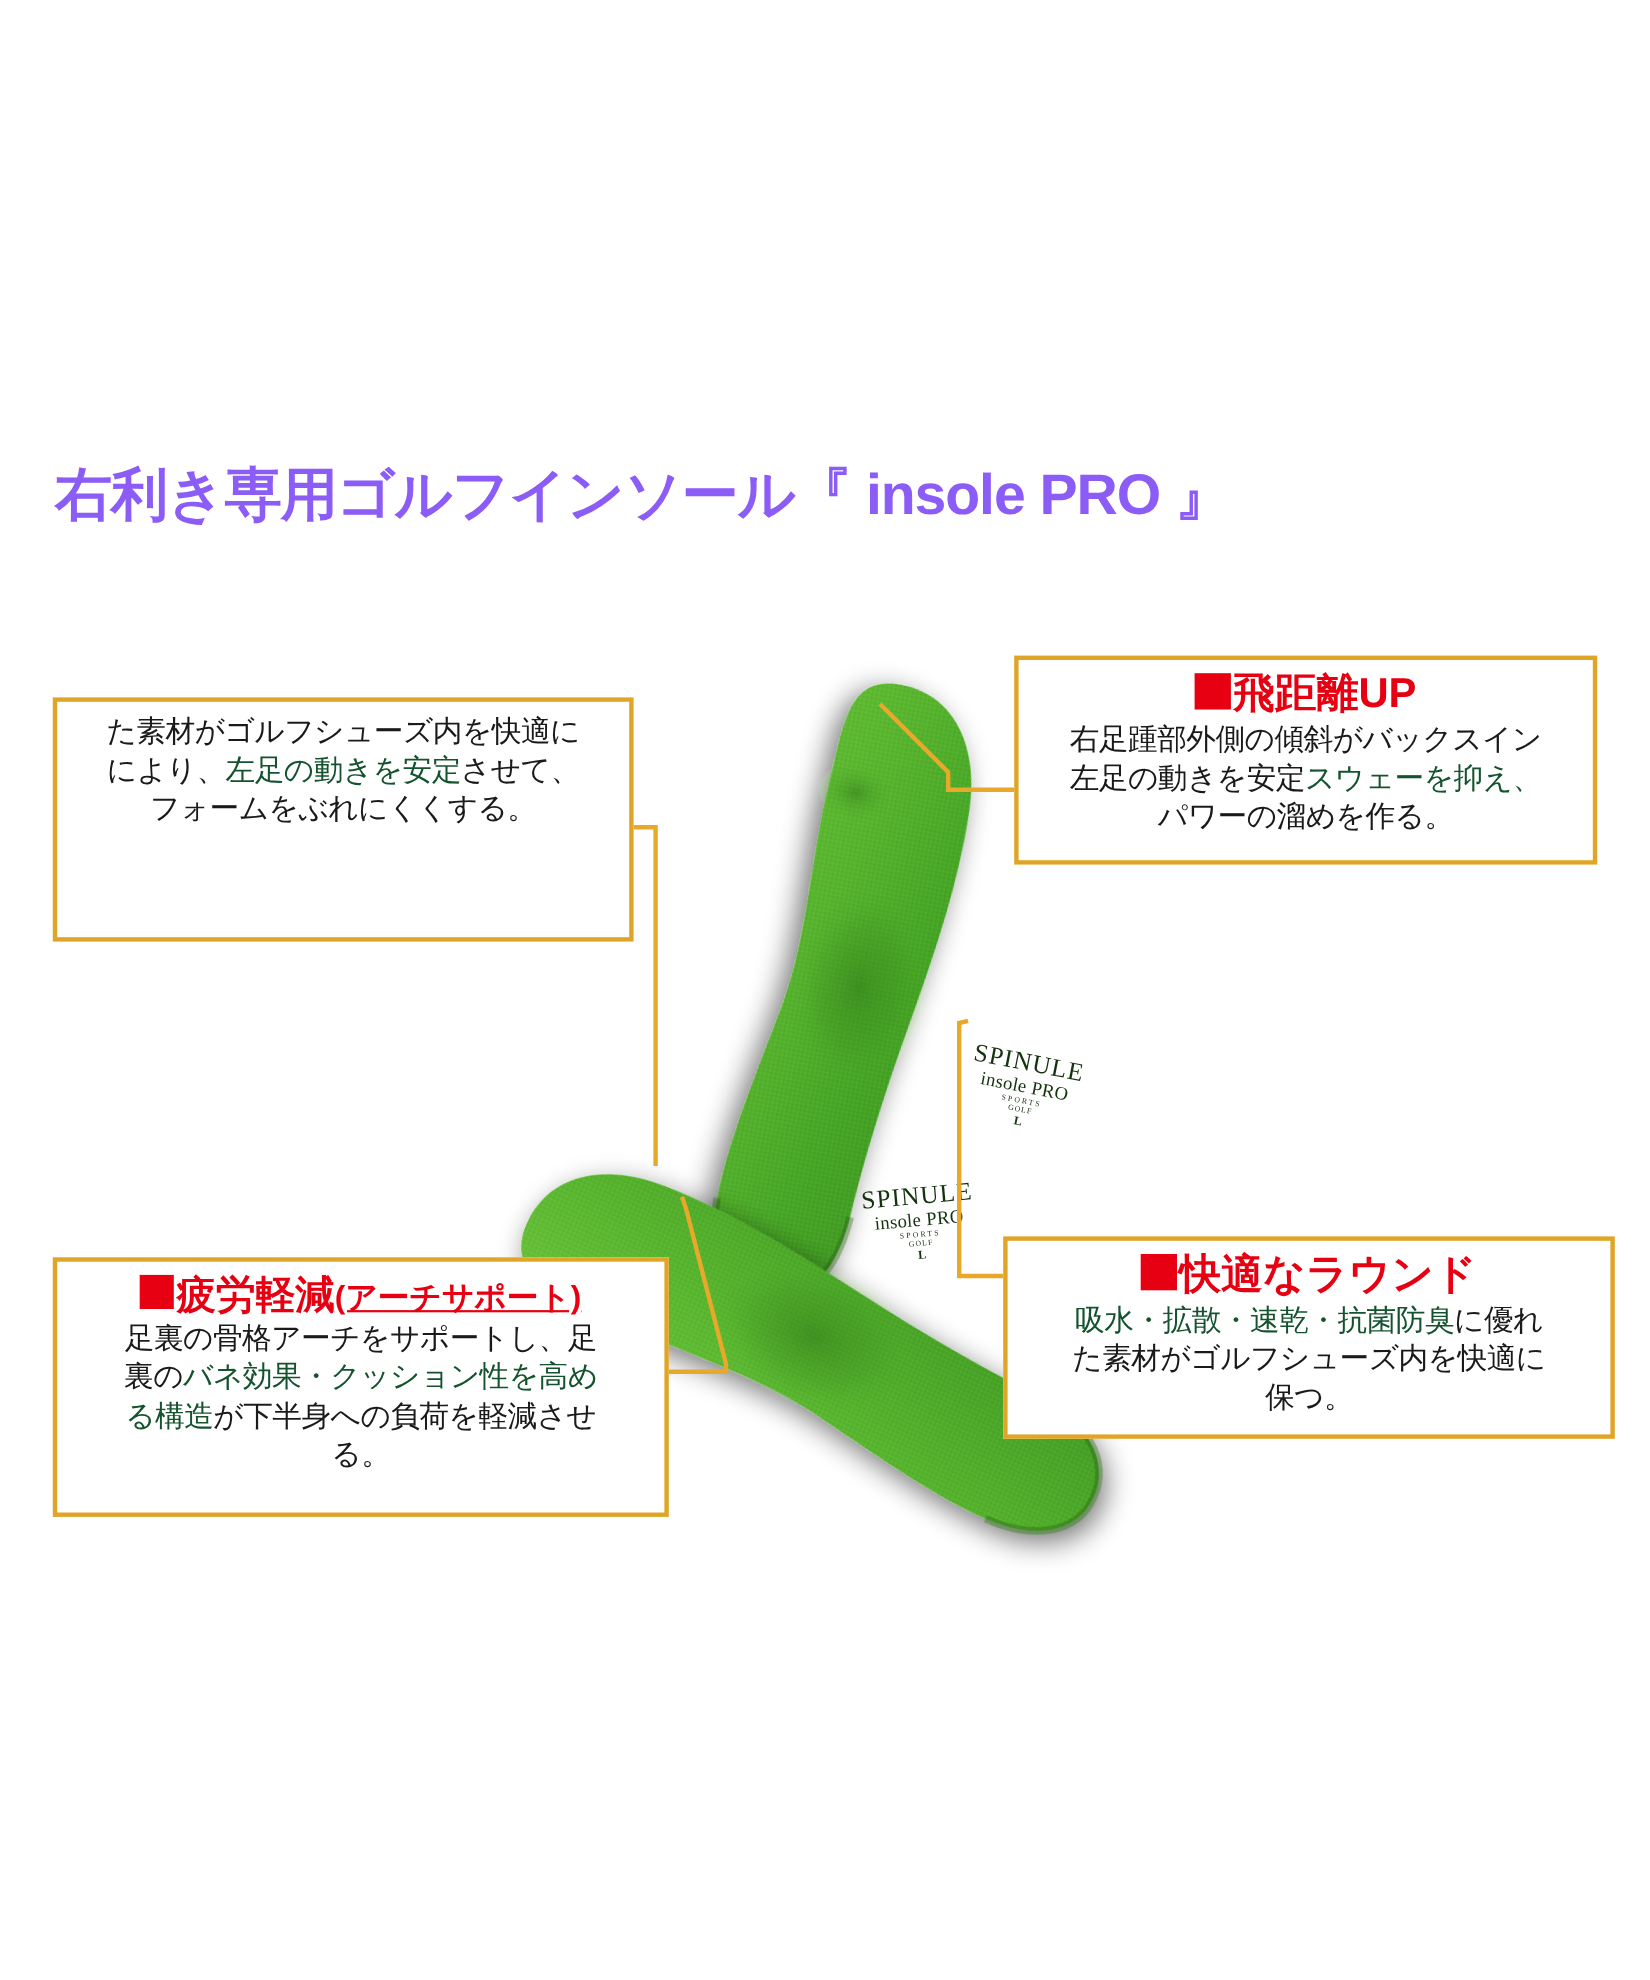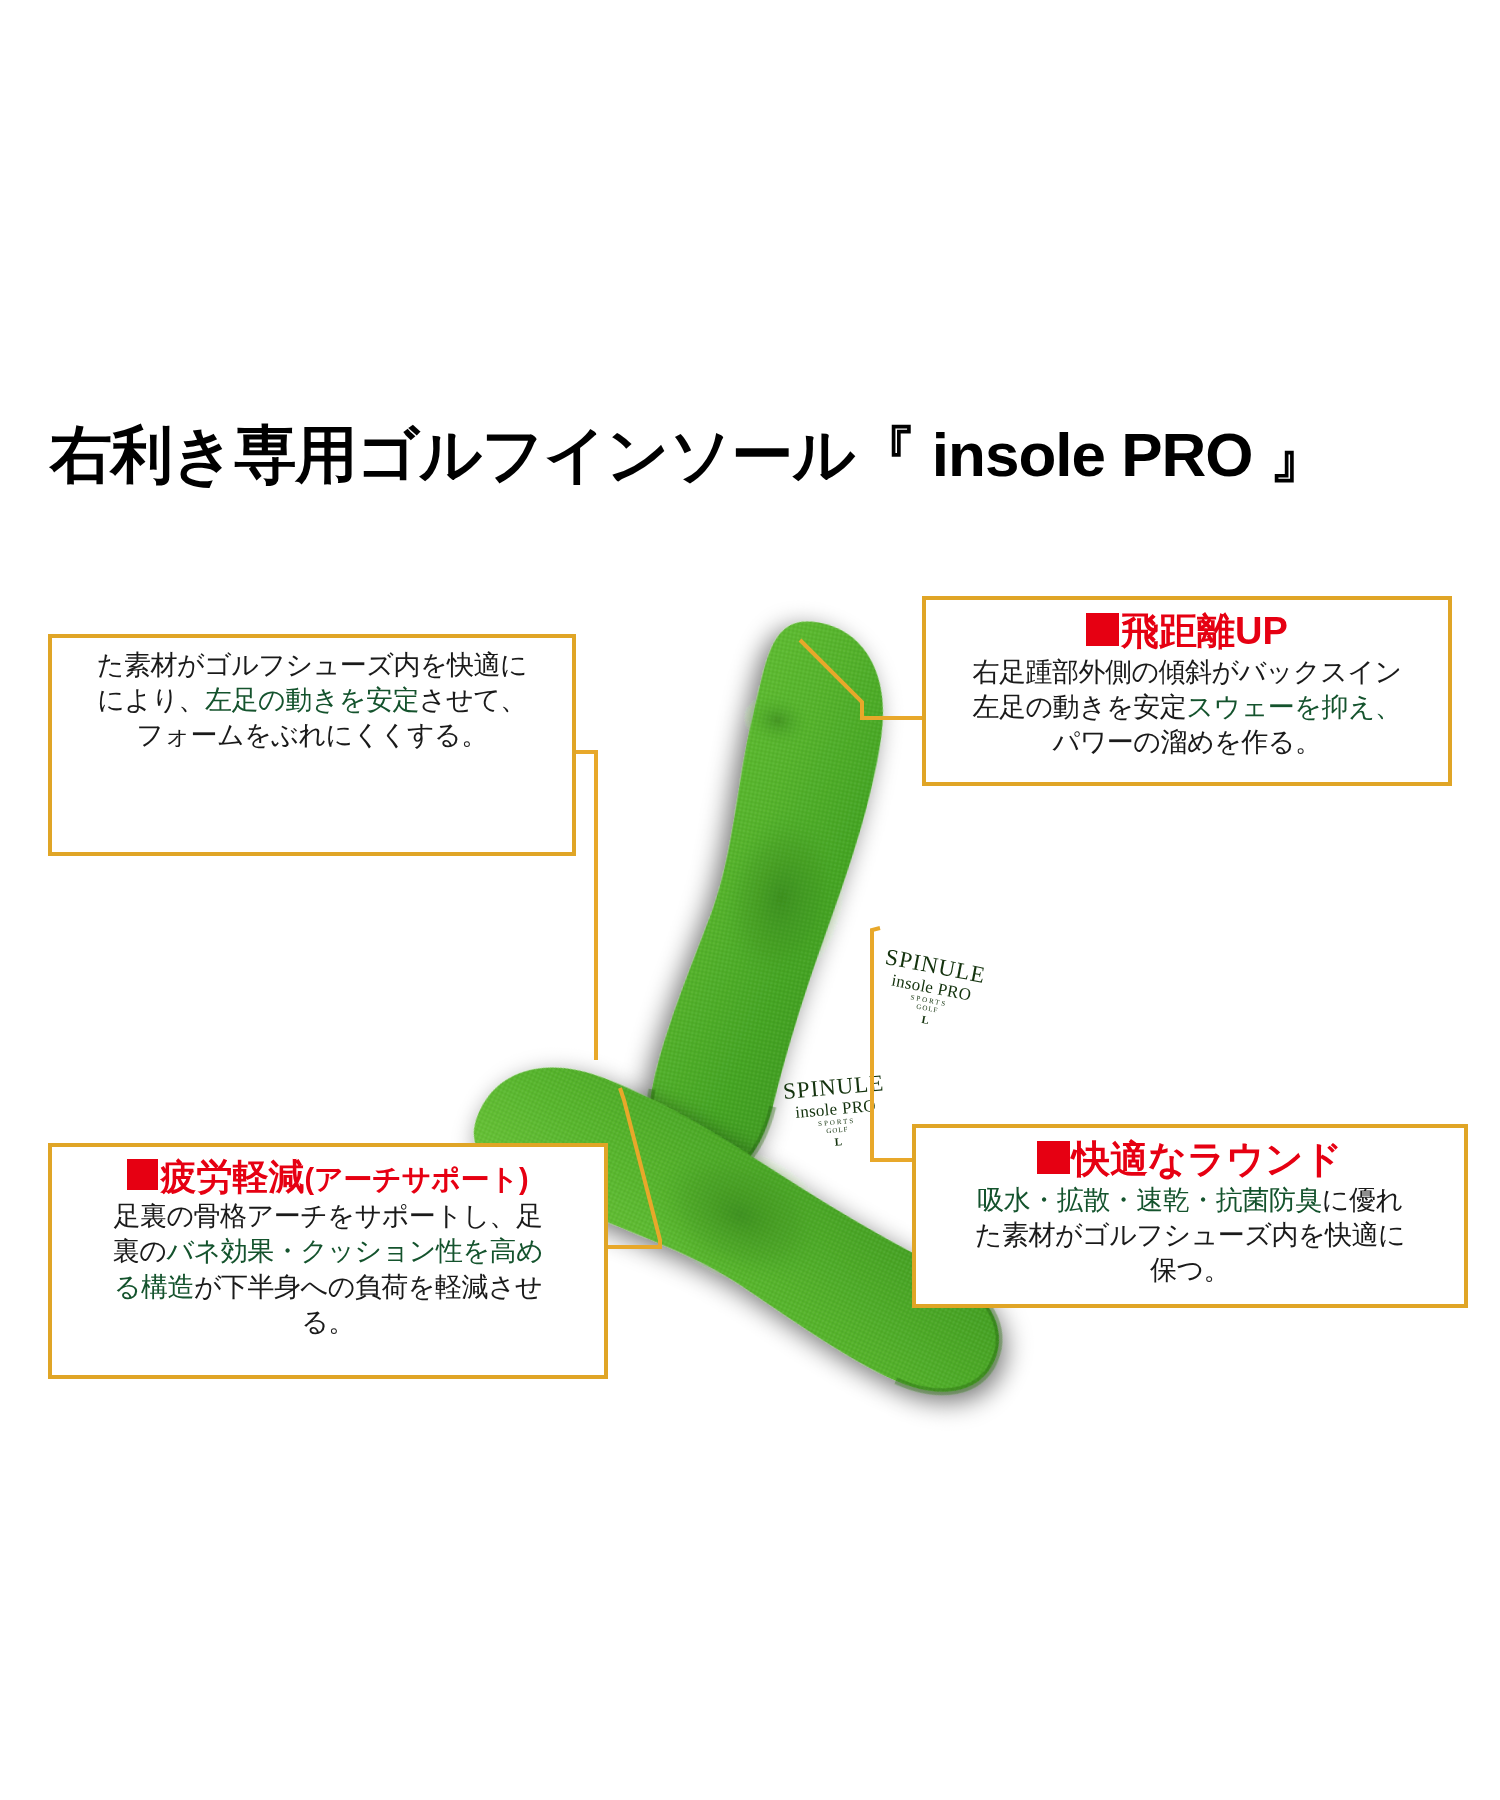--- a/index.html
+++ b/index.html
@@ -15,24 +15,24 @@
     font-family: "Liberation Sans", "DejaVu Sans", sans-serif;
     overflow: hidden;
   }
 
   
   #title {
     position: absolute;
     left: 50px;
     top: 424px;
     width: 1400px;
-    font-size: 62px;
+    font-size: 52px;
     font-weight: 700;
     line-height: 1.0;
-    color: #000000;
+    color: #8b5cf6;
     letter-spacing: -1px;
     white-space: nowrap;
   }
 
   
   .callout {
     position: absolute;
     box-sizing: border-box;
     border: 4px solid #e0a526;
     background: #ffffff;
@@ -50,20 +50,21 @@
   .callout .head .sq {
     display: inline-block;
     width: 0.86em;
     height: 0.86em;
     background: #e60012;
     vertical-align: -0.04em;
     margin-right: 2px;
   }
   .callout .head .sub {
     font-size: 0.80em;
+    text-decoration: underline;
   }
   .callout .body {
     color: #1a1a1a;
     line-height: 1.30;
     font-size: 27px;
     letter-spacing: -0.5px;
   }
   .callout .body .hl { color: #14532d; }
 
   #box-stability { left: 48px;  top: 634px;  width: 528px; height: 222px; }

